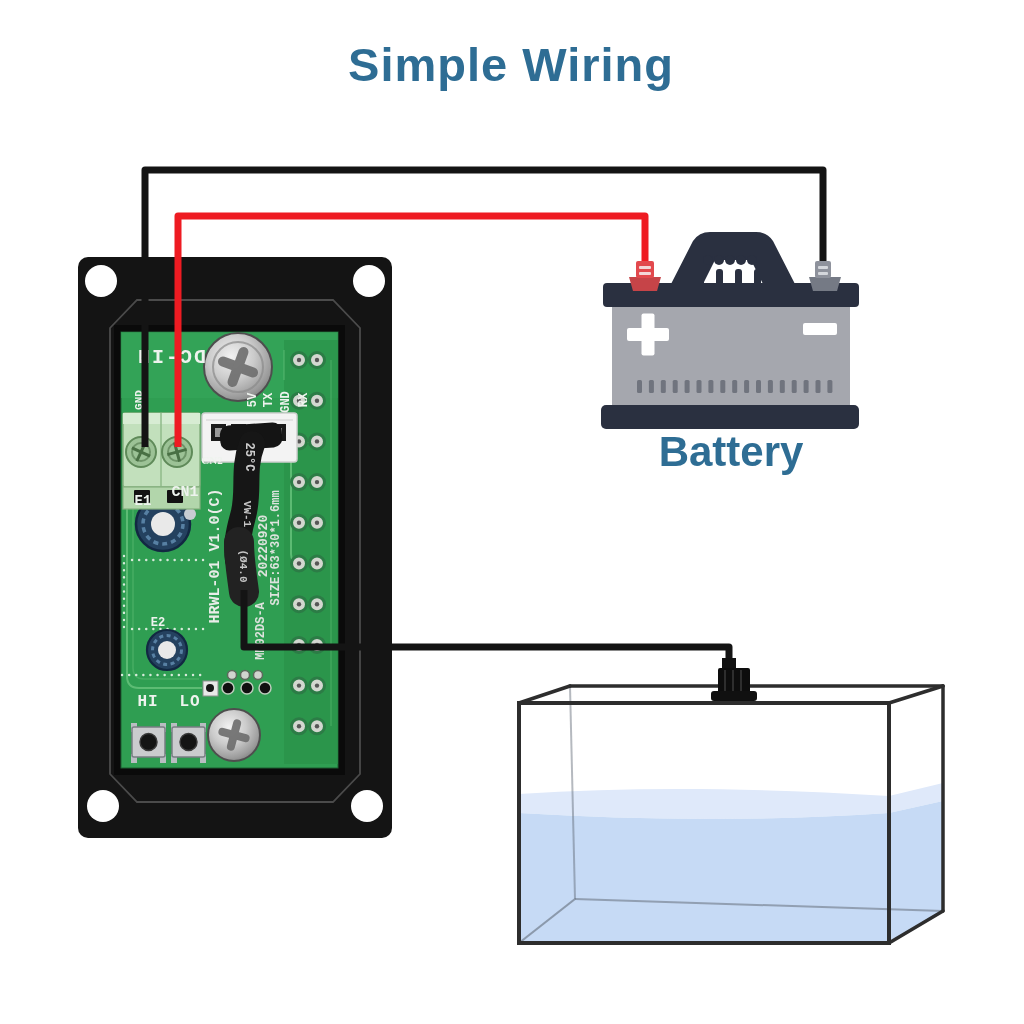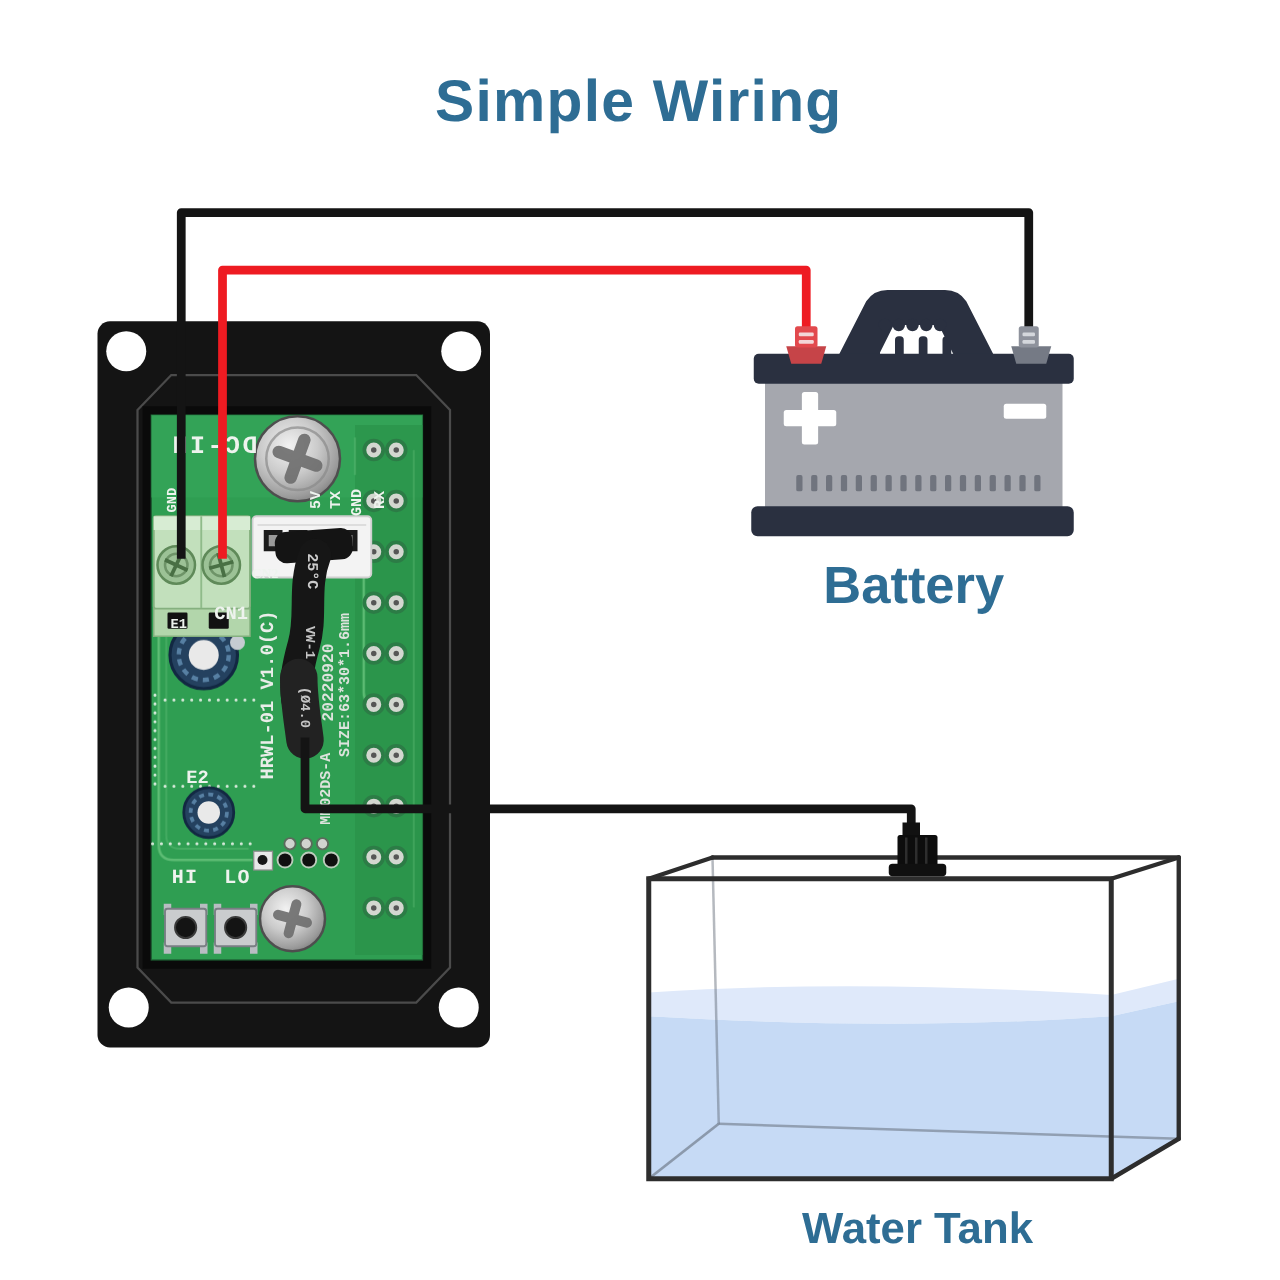--- a/index.html
+++ b/index.html
@@ -6,37 +6,37 @@
   .canvas{position:relative;width:1024px;height:1024px;background:#fff;overflow:hidden;
           font-family:"Liberation Sans",sans-serif;}
   .layer{position:absolute;left:0;top:0;width:1024px;height:1024px;}
   #gfx{z-index:1;}
   .txt-layer{z-index:2;pointer-events:none;}
   #overlay{z-index:3;pointer-events:none;}
 
   .t{position:absolute;font-weight:700;white-space:nowrap;line-height:1;
      transform:translate(-50%,-50%);}
   .silk{font-family:"Liberation Mono",monospace;color:#eef3ee;}
-  .head{color:#2e6d94;font-family:"Liberation Sans",sans-serif;margin-top:16px;}
+  .head{color:#2e6d94;font-family:"Liberation Sans",sans-serif;}
 
   #t-title{left:511px;top:64px;font-size:47px;letter-spacing:1px;}
   #t-battery{left:731px;top:452px;font-size:42px;}
   #t-tank{left:734px;top:967px;font-size:35px;}
 
   #t-dcin{left:171px;top:358px;font-size:20px;letter-spacing:2px;
           transform:translate(-50%,-50%) scaleX(-1);}
   #t-gnd{left:139px;top:400px;font-size:11px;transform:translate(-50%,-50%) rotate(-90deg);}
   #t-5v {left:253px;top:400px;font-size:12px;transform:translate(-50%,-50%) rotate(-90deg);}
   #t-tx {left:269px;top:400px;font-size:12px;transform:translate(-50%,-50%) rotate(-90deg);}
   #t-gnd2{left:286px;top:402px;font-size:12px;transform:translate(-50%,-50%) rotate(-90deg);}
   #t-rx {left:304px;top:400px;font-size:12px;transform:translate(-50%,-50%) rotate(-90deg);}
   #t-cn2{left:212px;top:460px;font-size:11px;font-family:Liberation Serif, serif;}
   #t-cn1{left:185px;top:492px;font-size:15px;}
-  #t-e1{left:143px;top:501px;font-size:11px;}
-  #t-e2{left:158px;top:623px;font-size:15px;}
+  #t-e1{left:143px;top:501px;font-size:14px;}
+  #t-e2{left:158px;top:623px;font-size:12px;}
   #t-hi{left:148px;top:702px;font-size:16px;letter-spacing:1px;text-align:right;}
   #t-lo{left:190px;top:702px;font-size:16px;letter-spacing:1px;}
   #t-model{left:215px;top:556px;font-size:15px;color:#e9ede9;
            transform:translate(-50%,-50%) rotate(-90deg);}
   #t-date{left:263px;top:546px;font-size:13px;color:#dde3dd;
           transform:translate(-50%,-50%) rotate(-90deg);}
   #t-size{left:276px;top:548px;font-size:12px;color:#dde3dd;
           transform:translate(-50%,-50%) rotate(-90deg);}
   #t-part{left:261px;top:631px;font-size:12px;color:#dde3dd;
           transform:translate(-50%,-50%) rotate(-90deg);}
@@ -311,21 +311,20 @@
         <path d="M943,686 L943,911" stroke-width="3.5"></path>
         <path d="M889,943 L943,911" stroke-width="3.5"></path>
         <rect x="519" y="703" width="370" height="240" stroke-width="4"></rect>
       </g>
     </g>
   </svg>
 
   <div class="txt-layer layer">
     <div class="t head" id="t-title">Simple Wiring</div>
     <div class="t head" id="t-battery">Battery</div>
-    <div class="t head" id="t-tank">Water Tank</div>
 
     <div class="t silk" id="t-dcin">DC-IN</div>
     <div class="t silk" id="t-gnd">GND</div>
     <div class="t silk" id="t-5v">5V</div>
     <div class="t silk" id="t-tx">TX</div>
     <div class="t silk" id="t-gnd2">GND</div>
     <div class="t silk" id="t-rx">RX</div>
     <div class="t silk" id="t-cn2">CN2</div>
     <div class="t silk" id="t-cn1">CN1</div>
     <div class="t silk" id="t-e1">E1</div>

